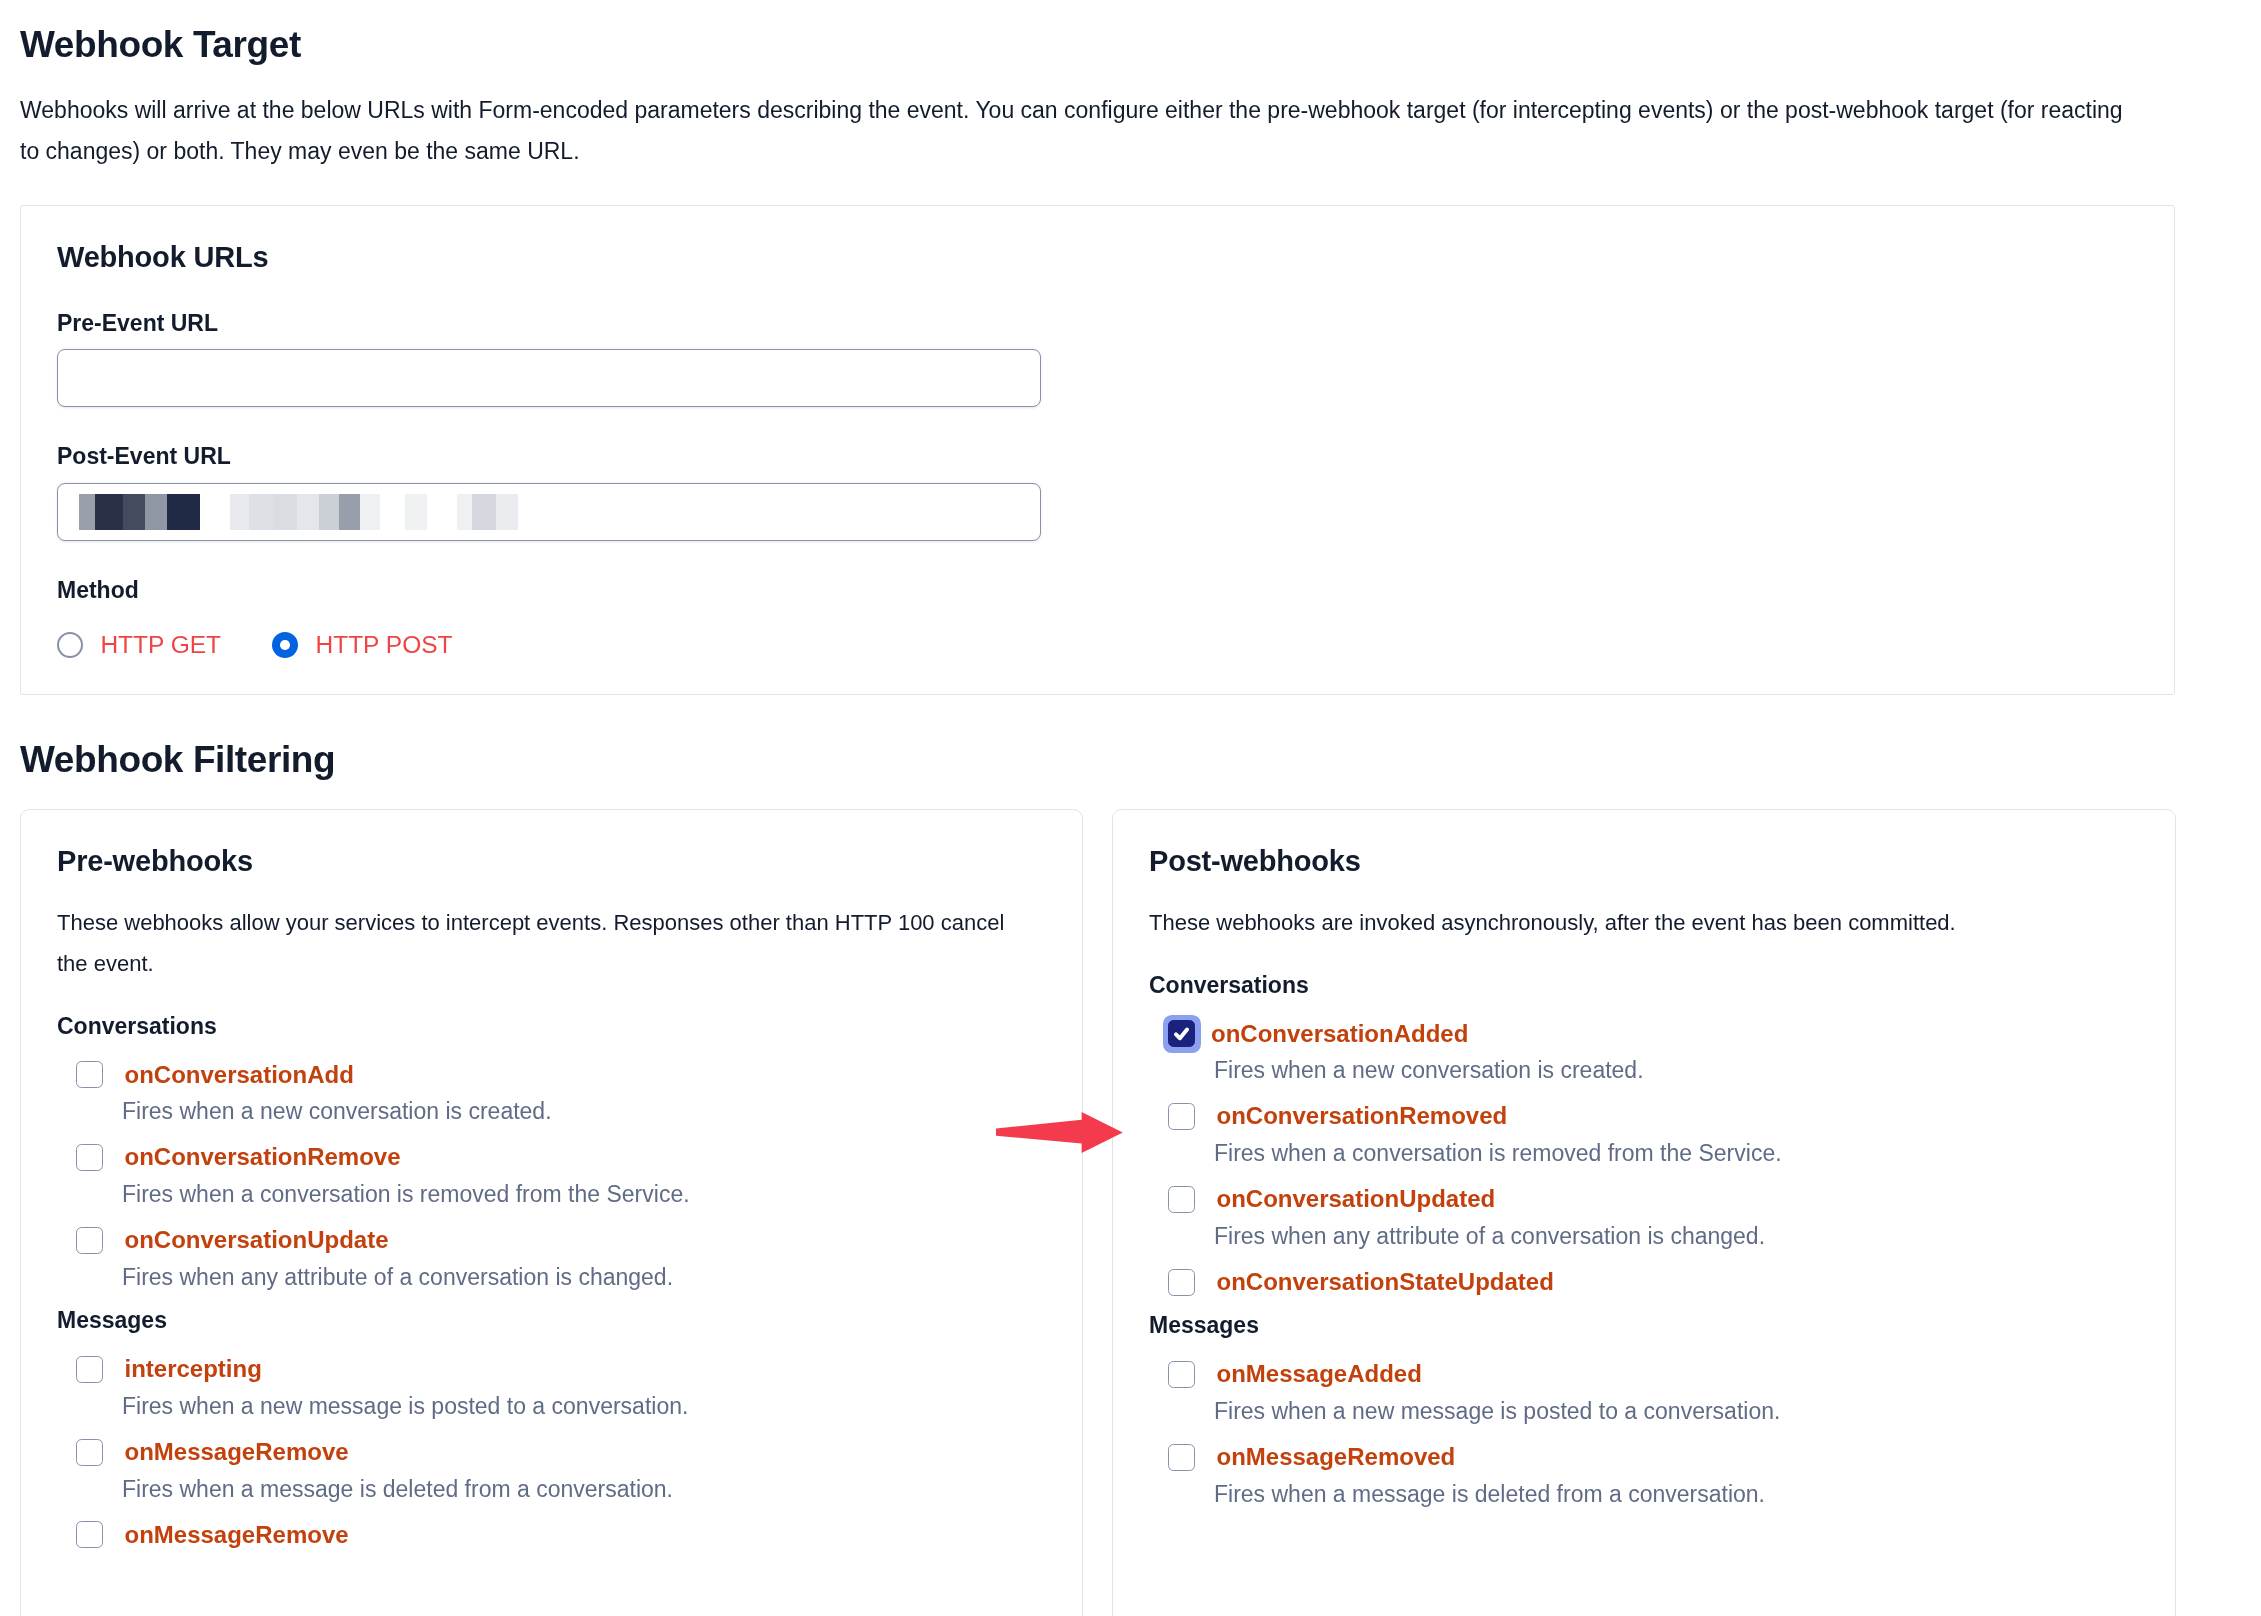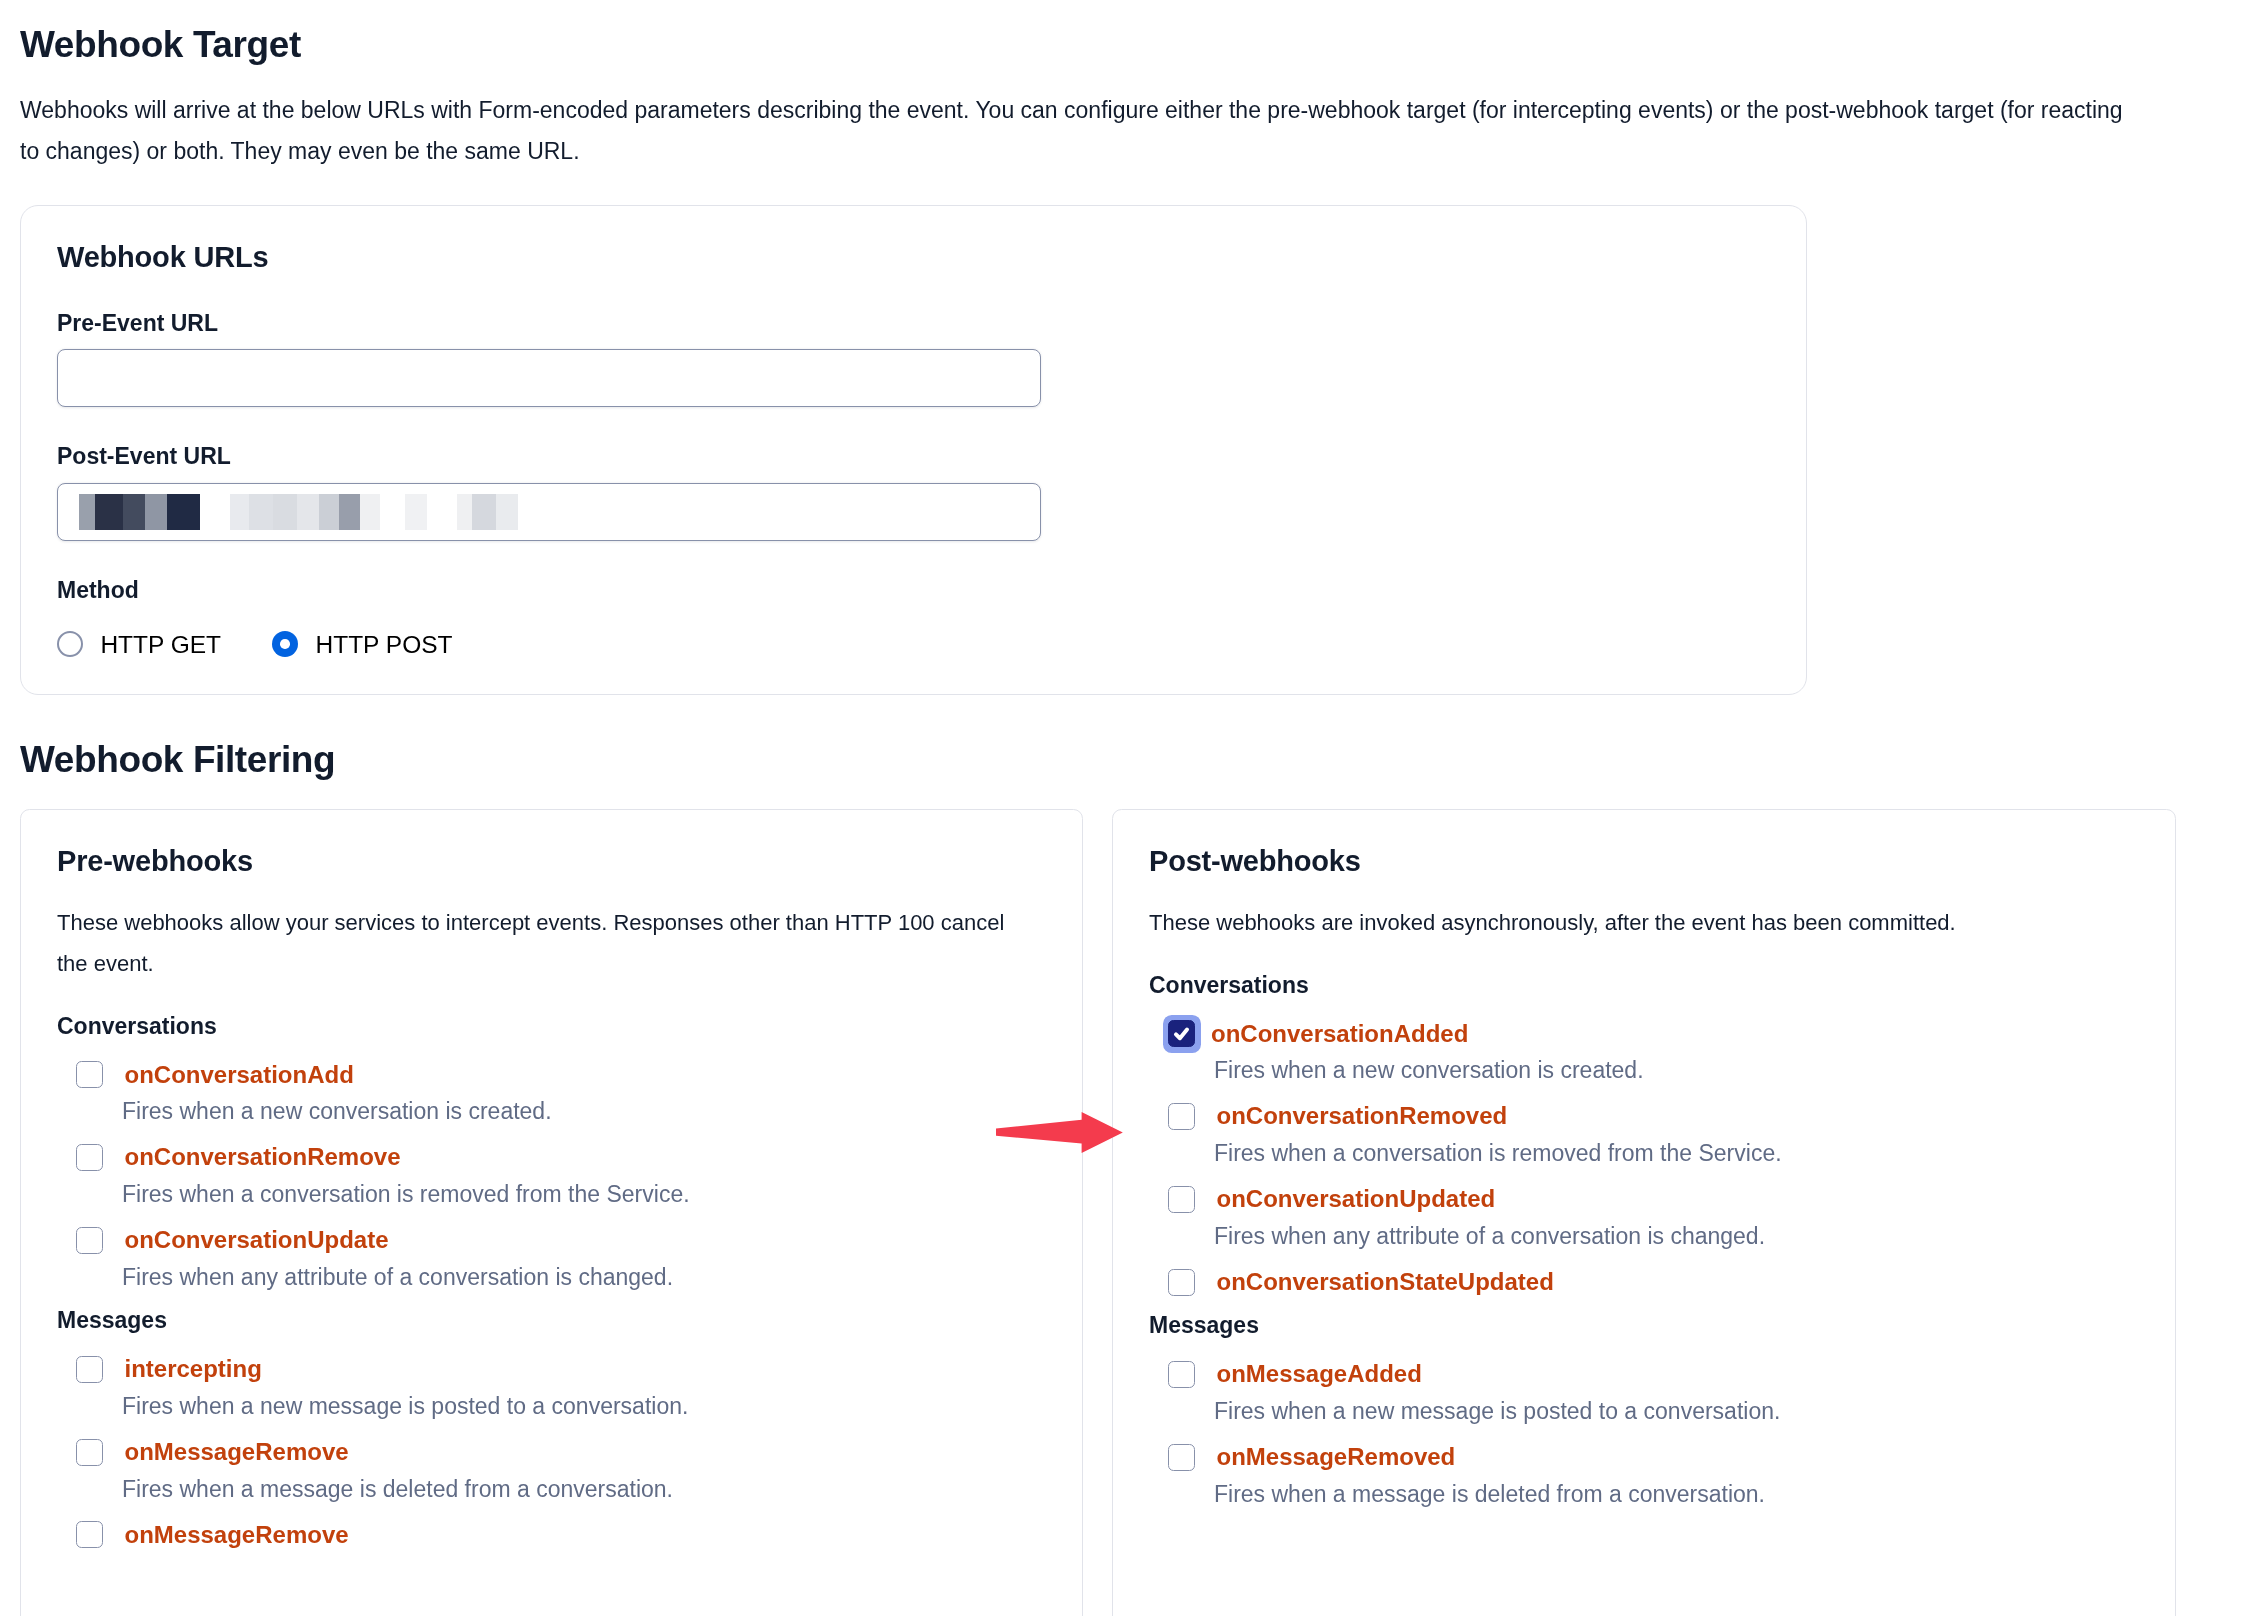--- a/index.html
+++ b/index.html
@@ -22,43 +22,43 @@
   .intro {
     margin: 24px 0 0 0;
     font-size: 23px; line-height: 41px;
     white-space: pre-line;
     max-width: 2204px;
   }
 
   
   .card {
     margin-top: 33px;
-    width: 1787px;
+    width: 2155px;
     border: 1.6px solid #E1E3EA;
-    border-radius: 18px;
+    border-radius: 3px;
     padding: 35px 36px;
     background: #fff;
   }
   h2.card-h2 { margin: 0; font-size: 29px; font-weight: 700; letter-spacing: -0.2px; }
   .field-label { margin-top: 36px; font-size: 23px; font-weight: 700; }
   .text-input {
     margin-top: 12.6px;
     width: 984px; height: 58px;
     border: 1.6px solid #8891AA;
     border-radius: 8px;
     background: #fff;
     box-shadow: 0 0.8px 2.4px rgba(18,28,45,.10);
     display: flex; align-items: center;
     padding: 0 20.5px;
   }
   .redacted { display: flex; align-items: center; height: 36px; }
   .redacted span { display: inline-block; height: 36px; flex: none; }
 
   .method-row { display: flex; align-items: center; gap: 51px; margin-top: 27px; }
-  .radio-option { display: flex; align-items: flex-start; gap: 17.4px; font-size: 24.5px; color: #000000; cursor: pointer; }
+  .radio-option { display: flex; align-items: center; gap: 17.4px; font-size: 24.5px; color: #ef4444; cursor: pointer; }
   .radio {
     width: 26px; height: 26px; border-radius: 50%;
     border: 2.4px solid #8891AA; background: #fff; position: relative; flex: none;
   }
   .radio.checked { border: none; background: #0263E0; }
   .radio.checked::after {
     content: ""; position: absolute; left: 50%; top: 50%;
     width: 9.5px; height: 9.5px; margin: -4.7px 0 0 -4.7px;
     border-radius: 50%; background: #fff;
   }

